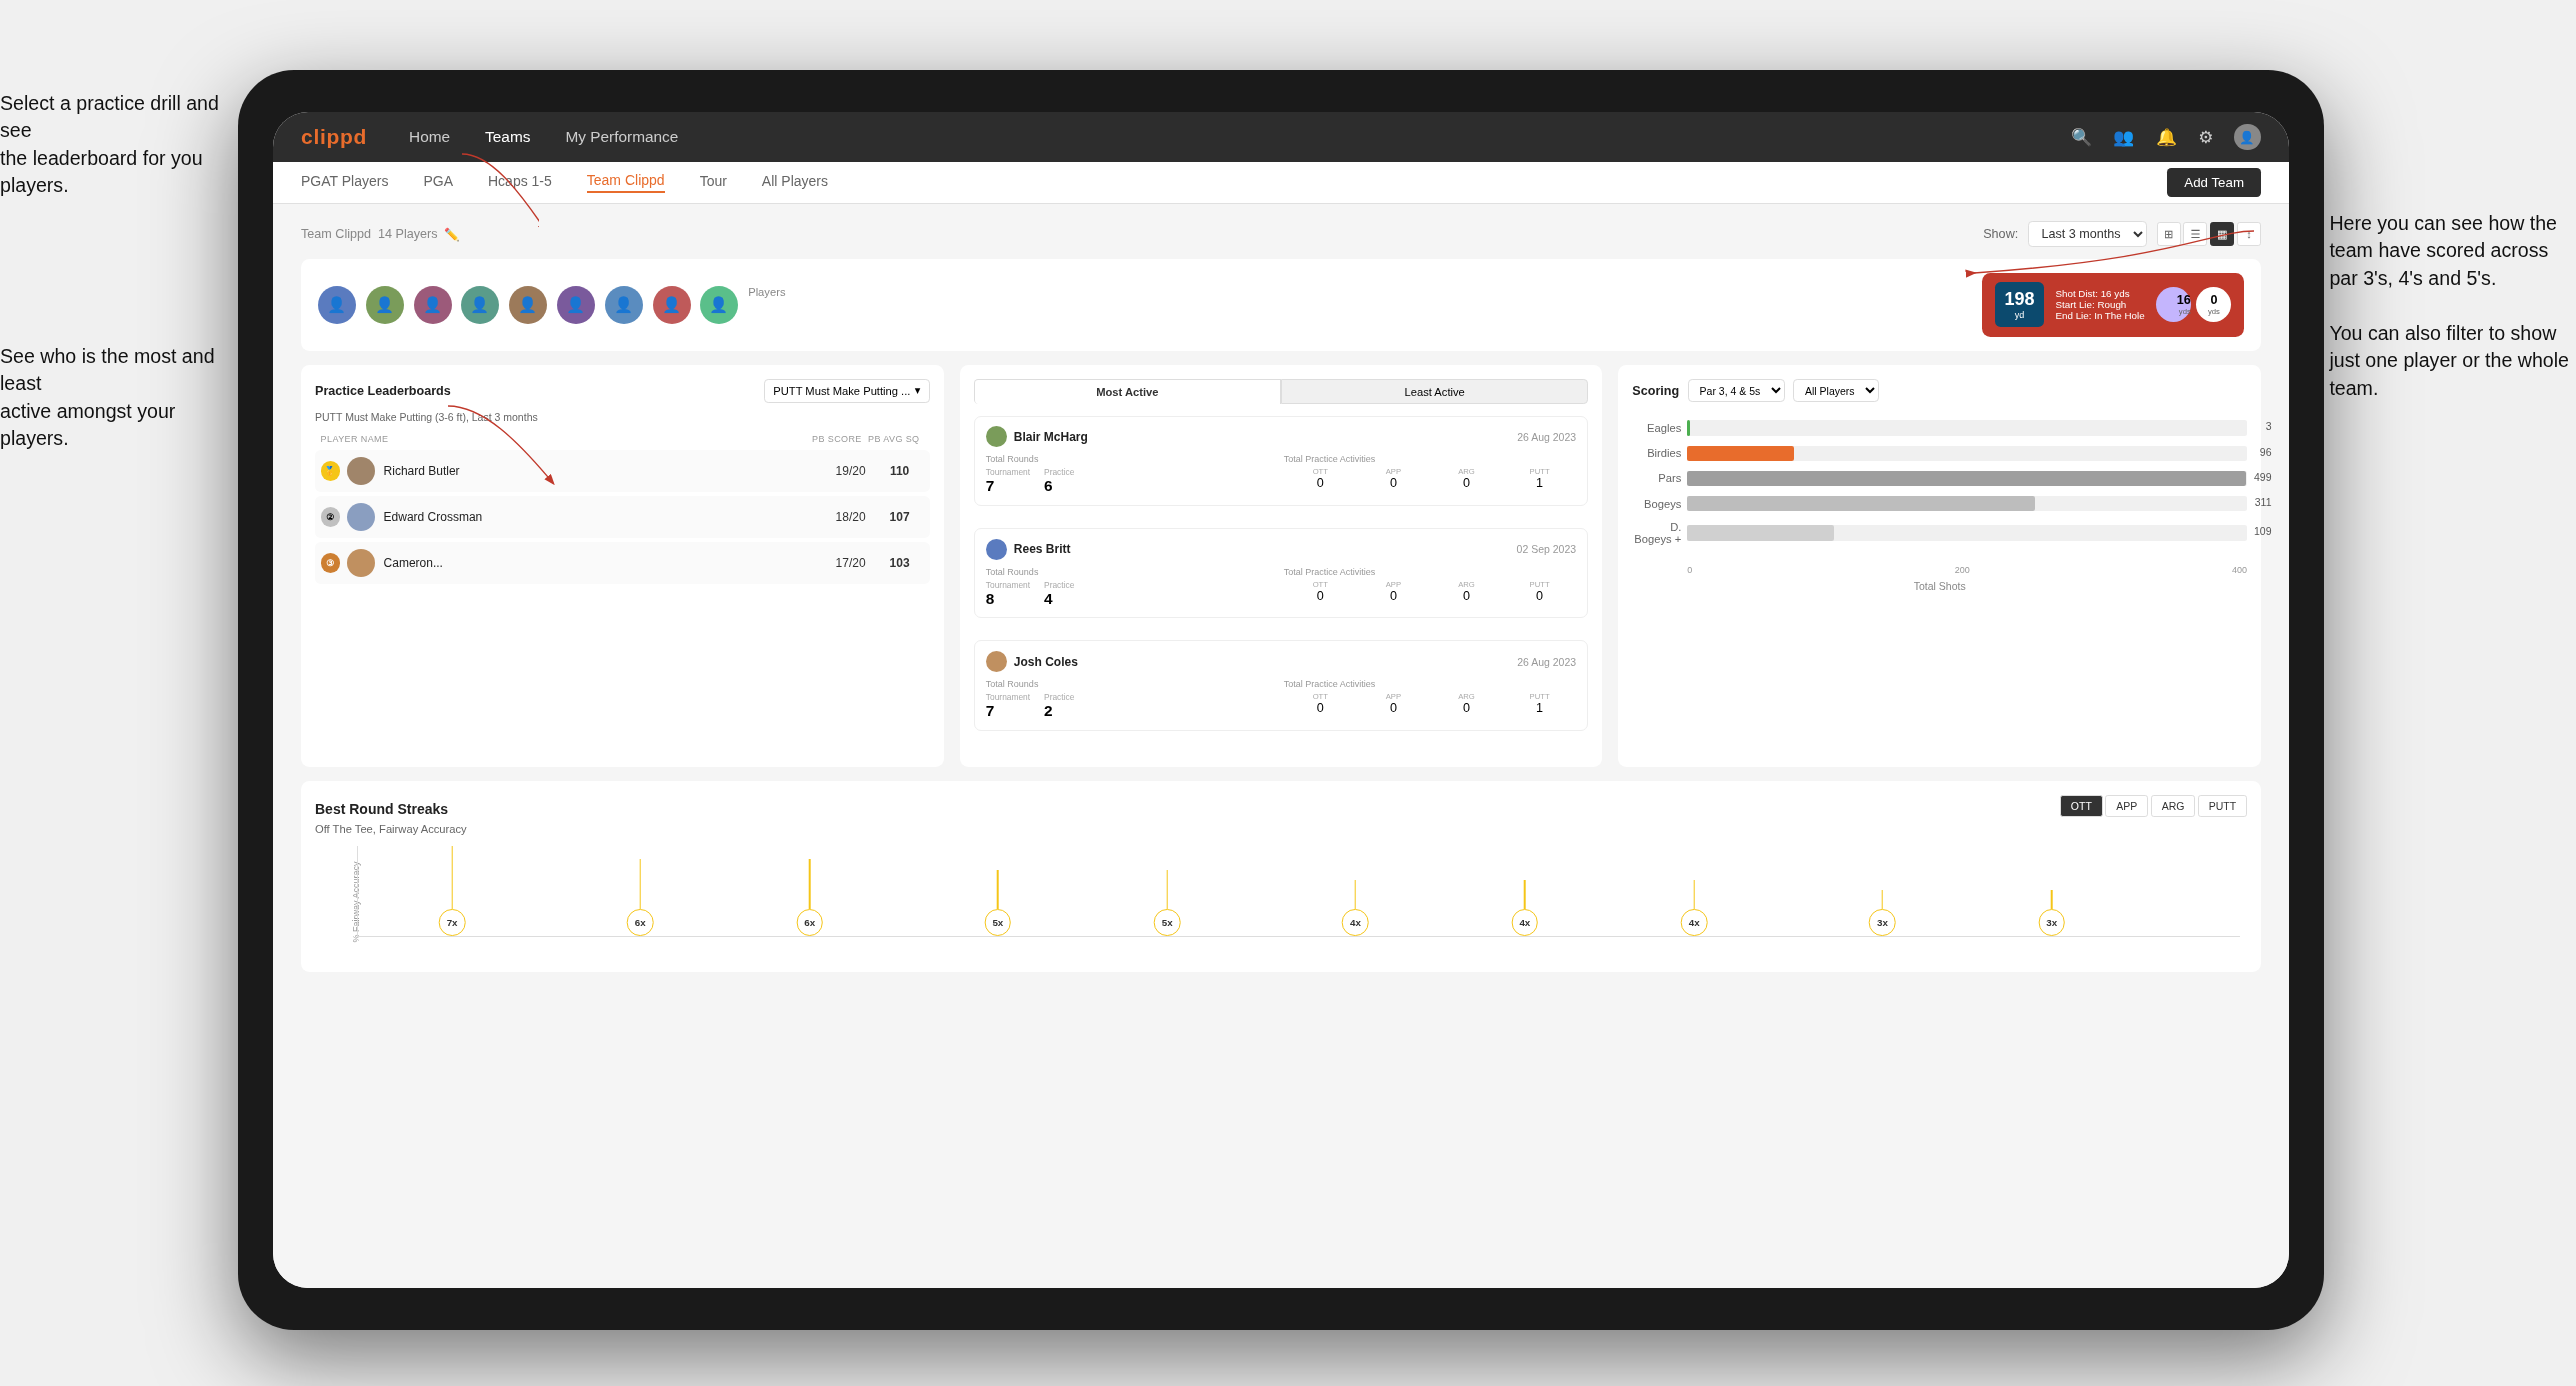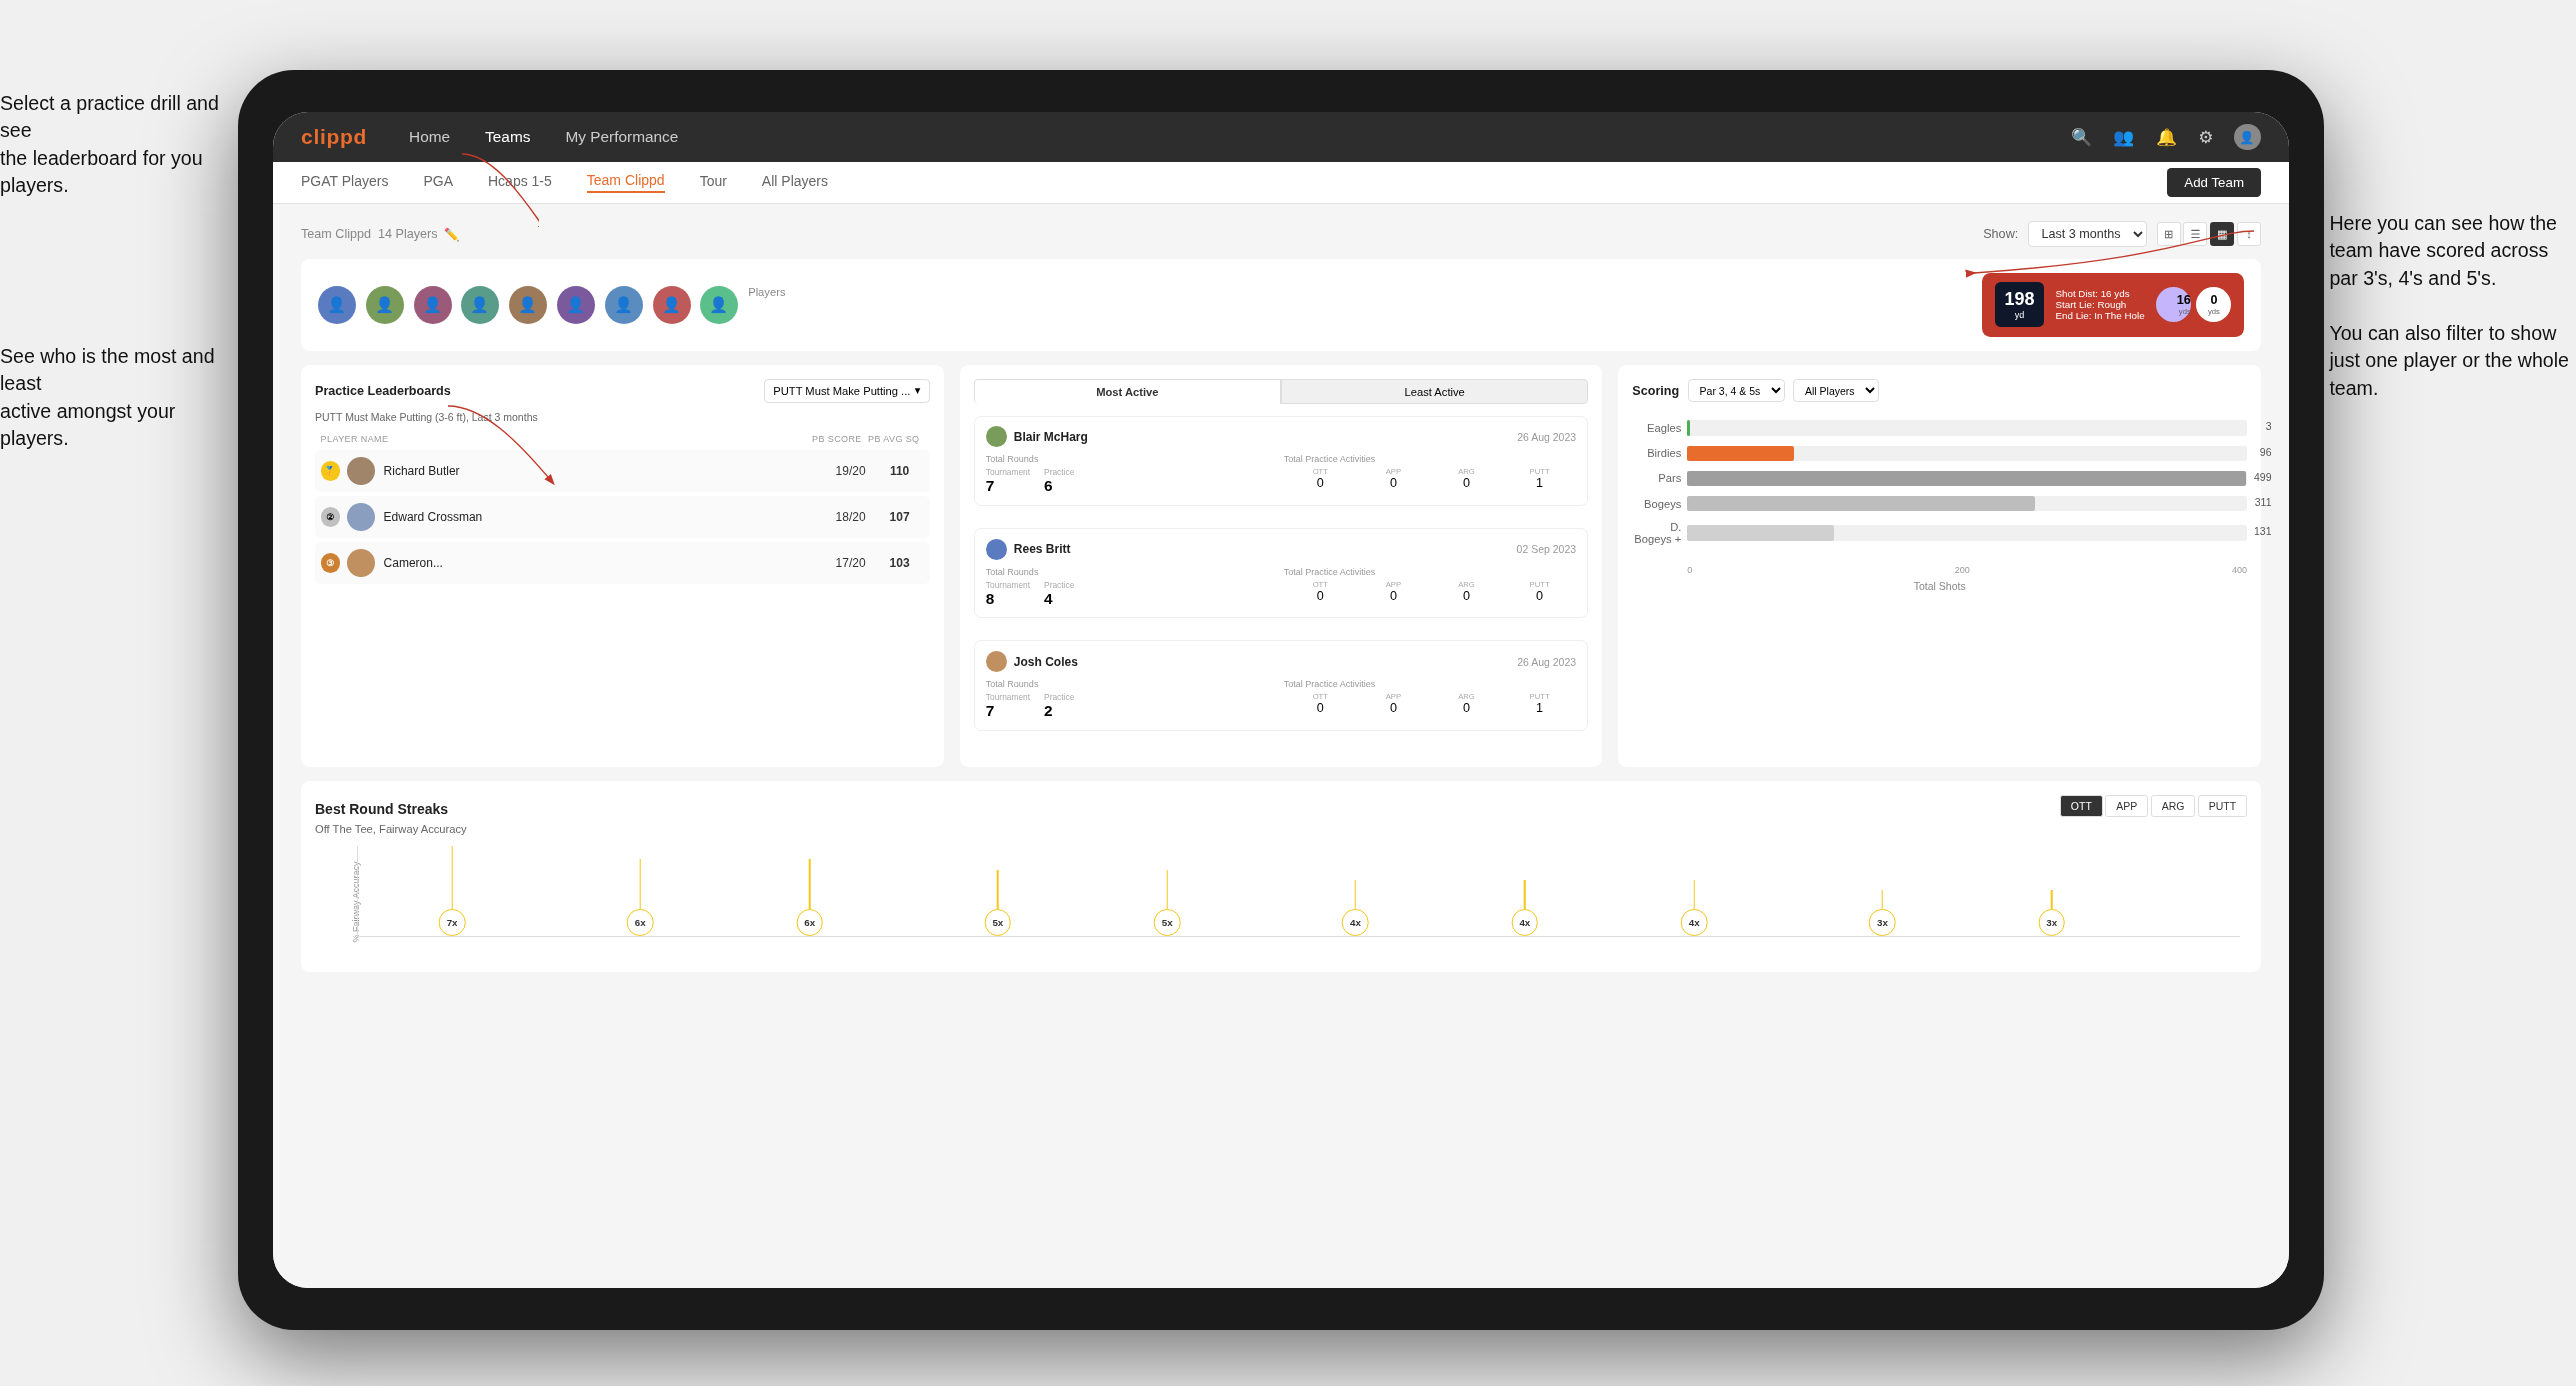--- a/index.html
+++ b/index.html
@@ -581,21 +581,21 @@
           <div class="player-avatar-wrap">
             <div class="player-avatar" style="background:#bf5a5a;">👤</div>
           </div>
           <div class="player-avatar-wrap">
             <div class="player-avatar" style="background:#5abf8a;">👤</div>
           </div>
           <span class="players-label">Players</span>
         </div>
 
         <div style="background:#c0392b; border-radius:8.4px; padding:9.8px 12.6px; display:flex; align-items:center; gap:11.2px; min-width:196px;">
-          <div style="background:#0f172a; color:#fff; padding:7px 9.8px; border-radius:5.6px; text-align:center;">
+          <div style="background:#0c4a6e; color:#fff; padding:7px 9.8px; border-radius:5.6px; text-align:center;">
             <div style="font-size:18px; font-weight:700;">198</div>
             <div style="font-size:9px;">yd</div>
           </div>
           <div style="color:#fff; font-size:9.8px; flex:1;">
             <div>Shot Dist: 16 yds</div>
             <div>Start Lie: Rough</div>
             <div>End Lie: In The Hole</div>
           </div>
           <div style="display:flex; gap:5.6px;">
             <div style="width:35px; height:35px; border-radius:50%; background:#c4b5fd; display:flex; flex-direction:column; align-items:flex-end; justify-content:center;">
@@ -841,21 +841,21 @@
               <div class="bar-track">
                 <div class="bar-fill bar-bogeys" style="width:62.2%;"></div>
                 <span class="bar-value">311</span>
               </div>
             </div>
 
             <div class="bar-row">
               <span class="bar-label">D. Bogeys +</span>
               <div class="bar-track">
                 <div class="bar-fill bar-dbogeys" style="width:26.2%;"></div>
-                <span class="bar-value">131</span>
+                <span class="bar-value">109</span>
               </div>
             </div>
           </div>
           <div class="chart-x-axis">
             <span>0</span>
             <span>200</span>
             <span>400</span>
           </div>
           <div class="chart-x-label">Total Shots</div>
         </div>

